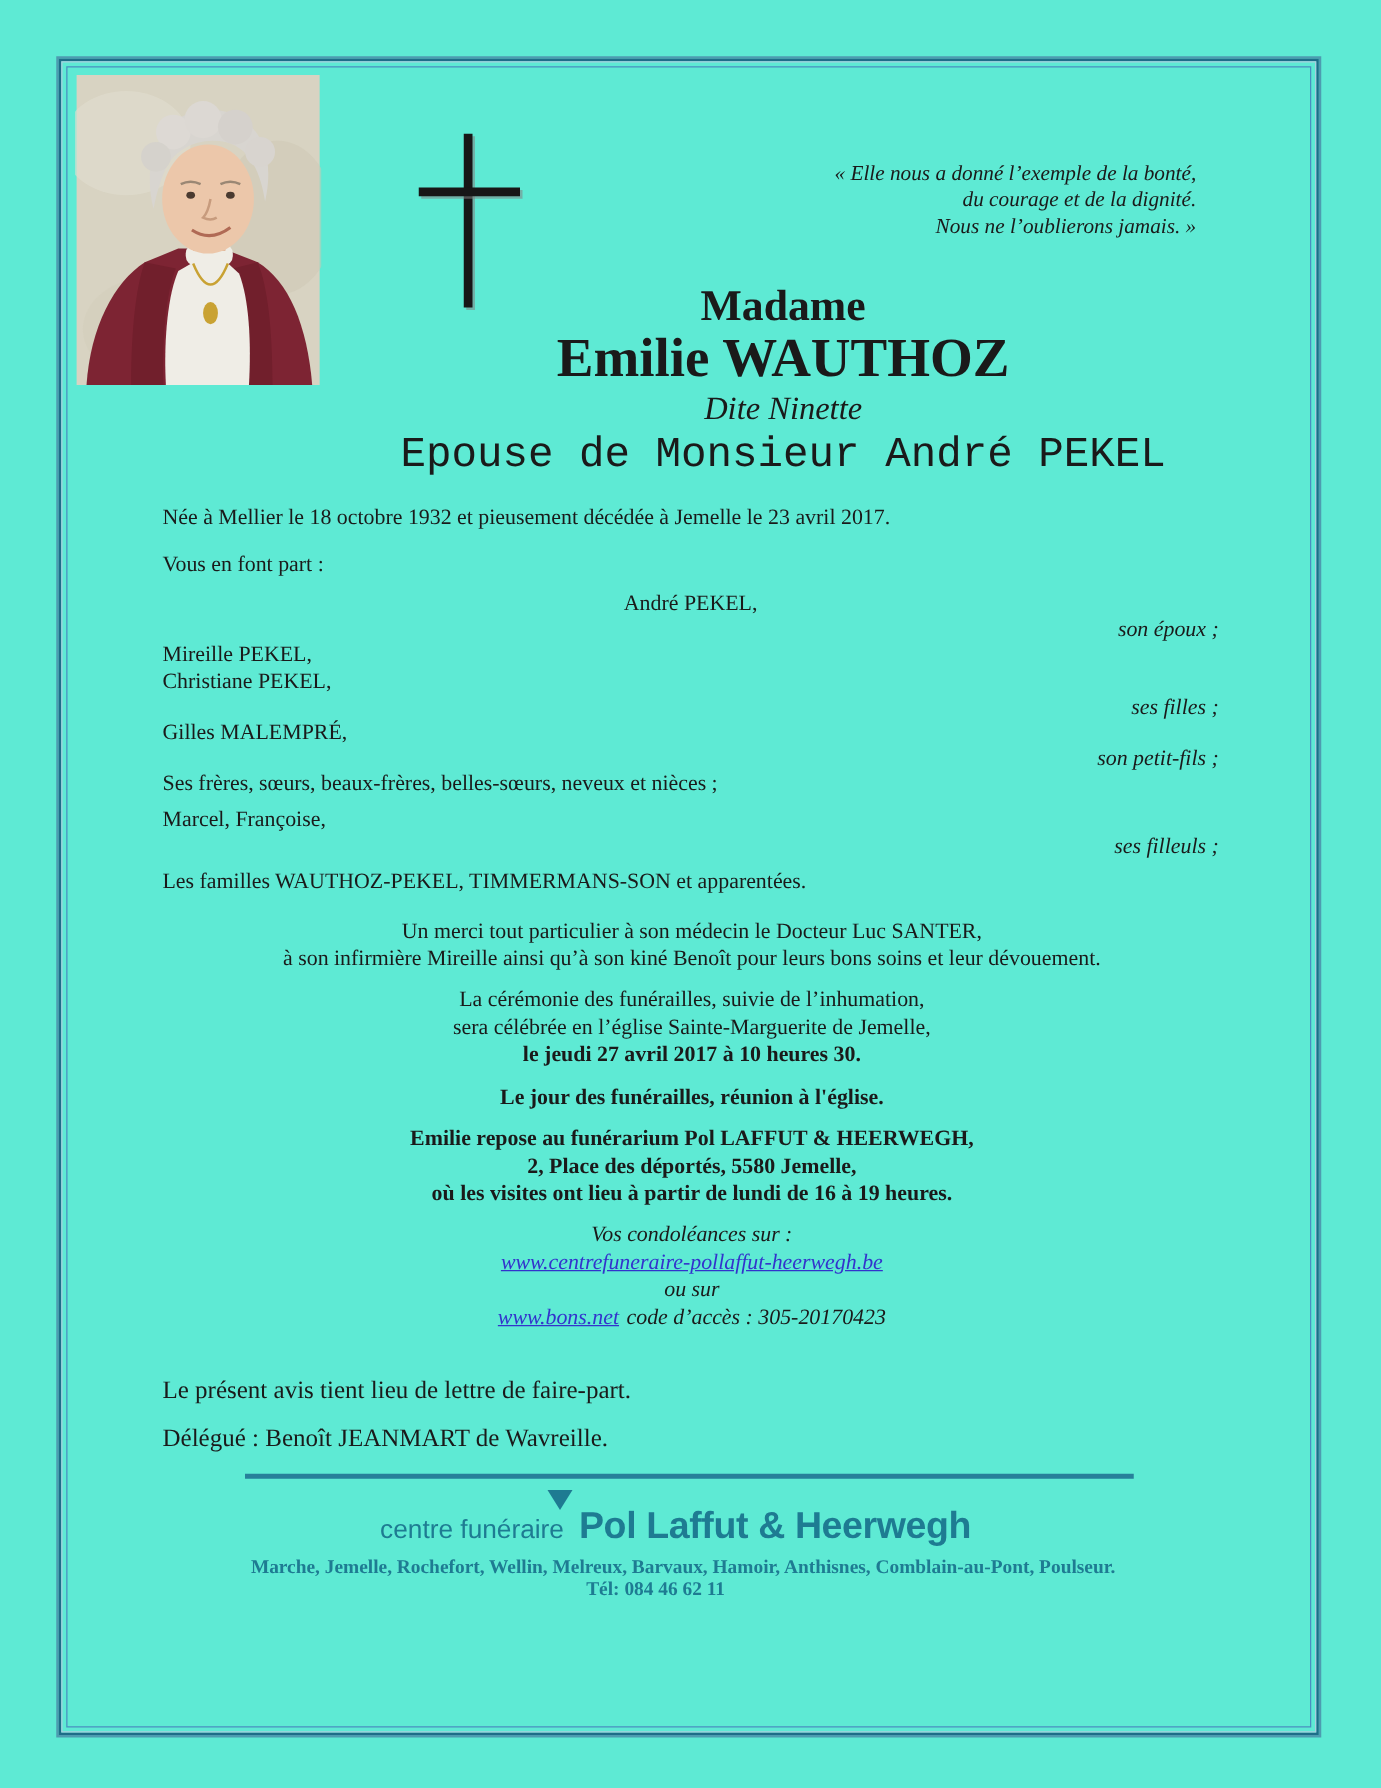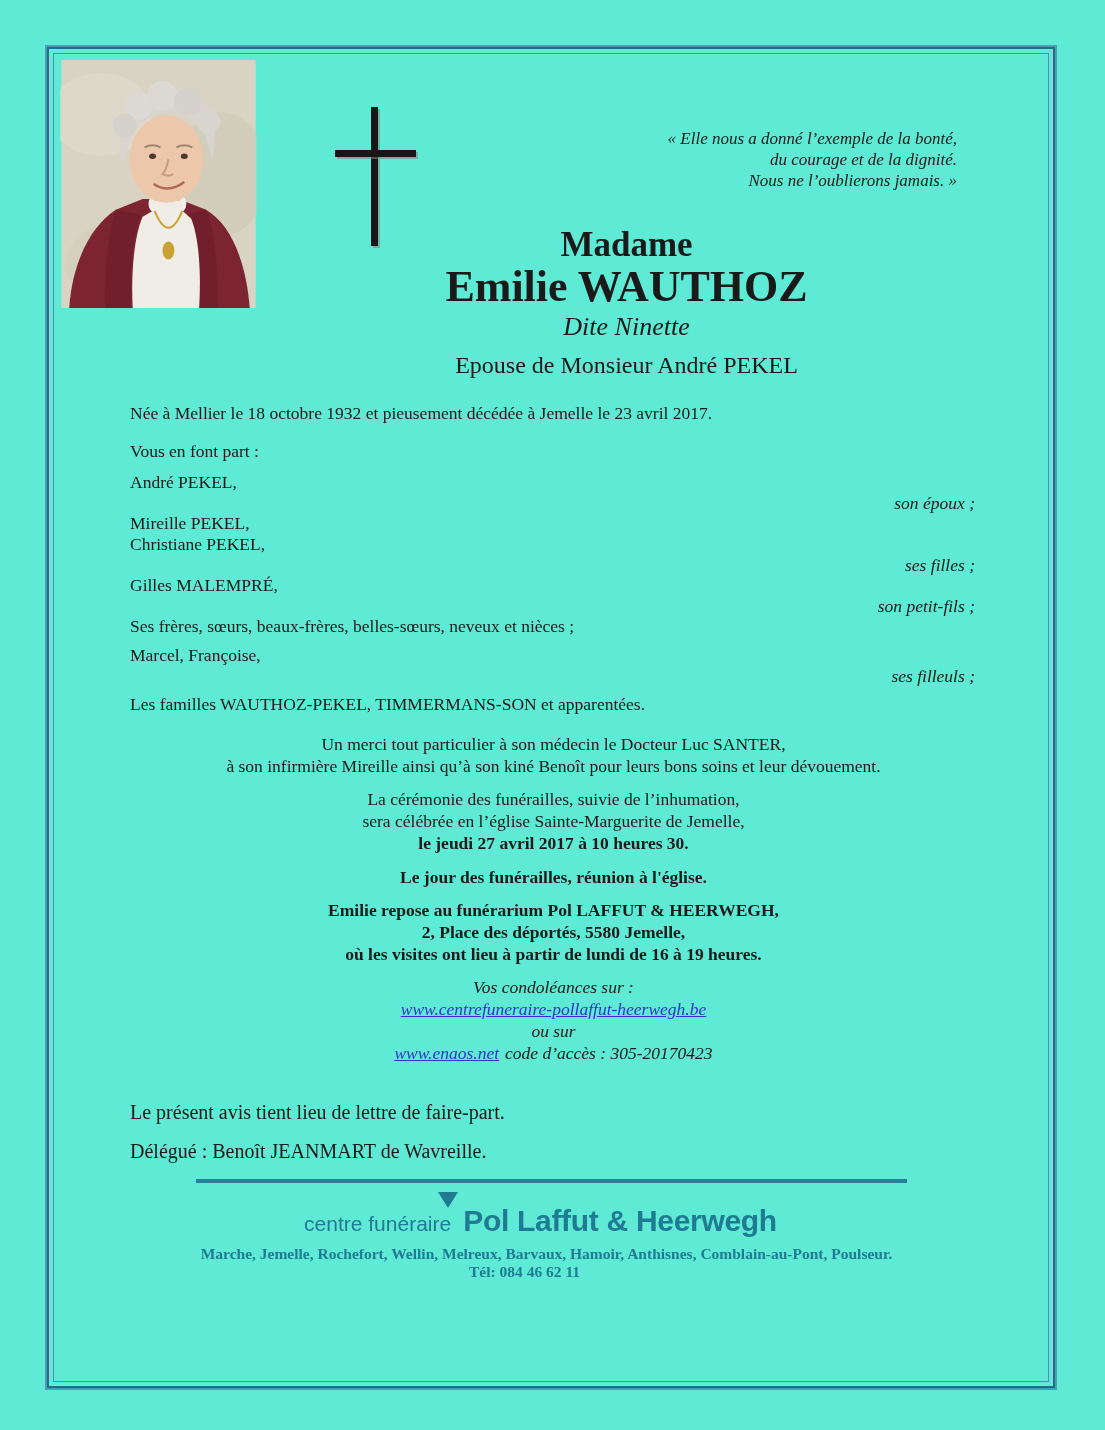--- a/index.html
+++ b/index.html
@@ -26,29 +26,29 @@
 
   
   .quote { position:absolute; top:128px; right:148px; text-align:right;
            font-style:italic; font-size:17px; line-height:21px; white-space:nowrap; }
 
   
   .title-block { position:absolute; top:224px; left:275px; right:127px; text-align:center; }
   .t-madame { font-size:35px; font-weight:bold; line-height:42px; }
   .t-name   { font-size:44px; font-weight:bold; line-height:42px; }
   .t-nick   { font-size:26px; font-style:italic; line-height:38px; }
-  .t-spouse { font-size:24px; line-height:38px; }
+  .t-spouse { font-size:34px; line-height:38px;font-family:Liberation Mono, monospace; }
 
   .birth { position:absolute; top:403px; left:130px; right:128px; text-align:left; font-size:17.5px; }
 
   
   .family { position:absolute; top:441px; left:130px; right:130px; font-size:17.5px; line-height:21px; }
   .family .rel { text-align:right; font-style:italic; line-height:20px; }
   .gap8  { margin-top:8px; }
-  .gap10 { margin-top:10px; }
+  .gap10 { margin-top:10px;text-align:center; }
 
   
   .center-col { position:absolute; top:733px; left:130px; right:128px; text-align:center;
                 font-size:17.5px; line-height:22px; }
   .bold { font-weight:bold; }
   .ital { font-style:italic; }
   .gap11 { margin-top:11px; }
   .gap12 { margin-top:12px; }
   a.doc-link { color:#3333cc; font-style:italic; text-decoration:underline; cursor:pointer; }
   .code-txt { font-style:italic; margin-left:6px; }
@@ -166,21 +166,21 @@
     <div class="gap12 bold">Le jour des funérailles, réunion à l'église.</div>
     <div class="gap11 bold">Emilie repose au funérarium Pol LAFFUT &amp; HEERWEGH,</div>
     <div class="bold">2, Place des déportés, 5580 Jemelle,</div>
     <div class="bold">où les visites ont lieu à partir de lundi de 16 à 19 heures.</div>
     <div class="gap11 ital">Vos condoléances sur :</div>
     <div>
       <a class="doc-link">www.centrefuneraire-pollaffut-heerwegh.be</a>
     </div>
     <div class="ital">ou sur</div>
     <div>
-      <a class="doc-link">www.enaos.net</a><span class="code-txt">code d’accès : 305-20170423</span>
+      <a class="doc-link">www.bons.net</a><span class="code-txt">code d’accès : 305-20170423</span>
     </div>
   </div>
 
   <div class="notice">
     <div>Le présent avis tient lieu de lettre de faire-part.</div>
     <div class="second">Délégué : Benoît JEANMART de Wavreille.</div>
   </div>
 
   <div class="footer-rule"></div>
   <div class="brand-triangle"></div>

